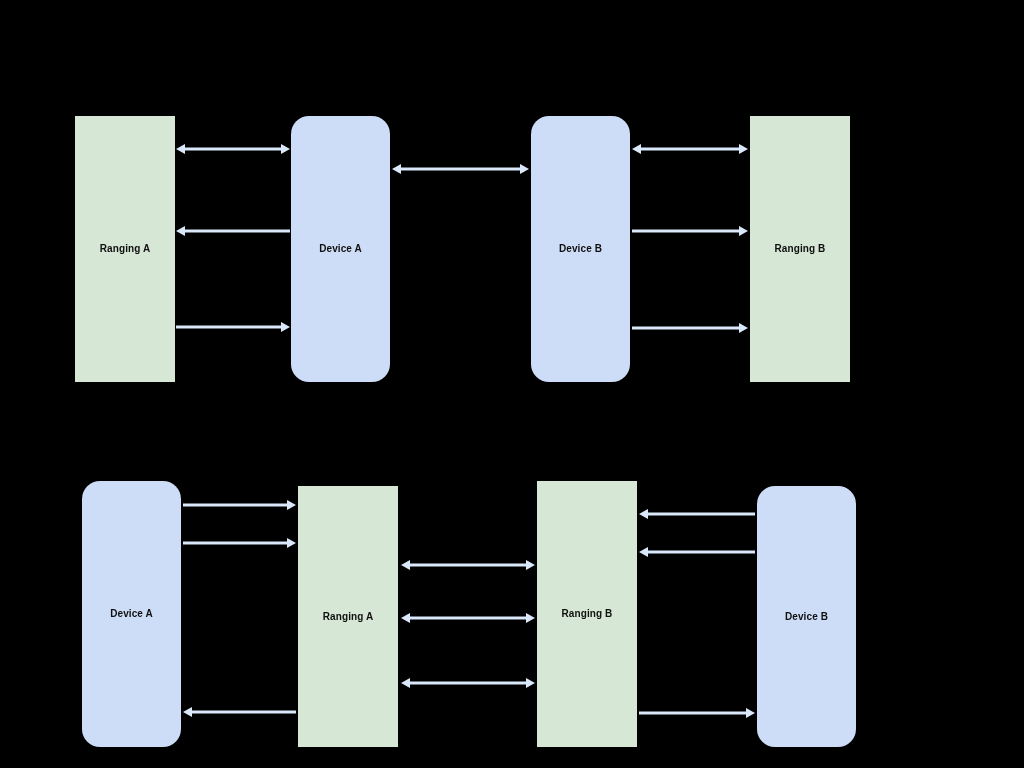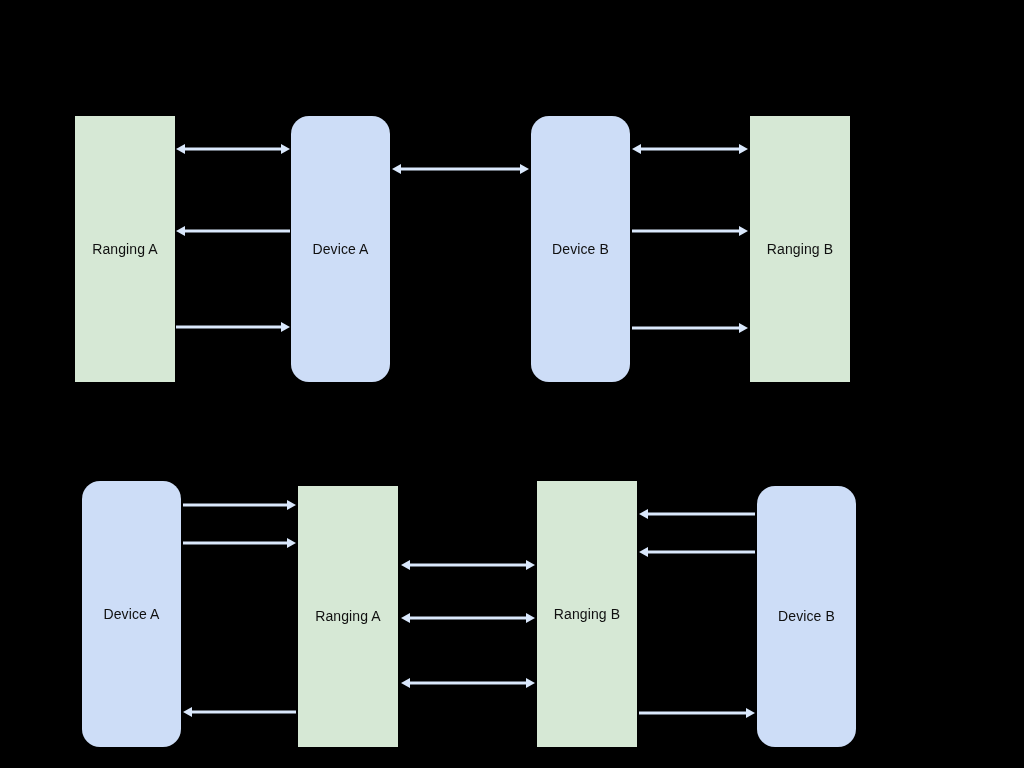--- a/index.html
+++ b/index.html
@@ -18,22 +18,22 @@
     width: 1024px;
     height: 768px;
     background: #000000;
   }
   .node {
     position: absolute;
     box-sizing: border-box;
     display: flex;
     align-items: center;
     justify-content: center;
-    font-weight: normal;
-    font-size: 14px;
+    font-weight: bold;
+    font-size: 10px;
     color: #101010;
     letter-spacing: 0.1px;
     line-height: 1.2;
     text-align: left;
     -webkit-font-smoothing: antialiased;
   }
   .node.green {
     background: #d6e8d5;
     border-radius: 0px;
   }

